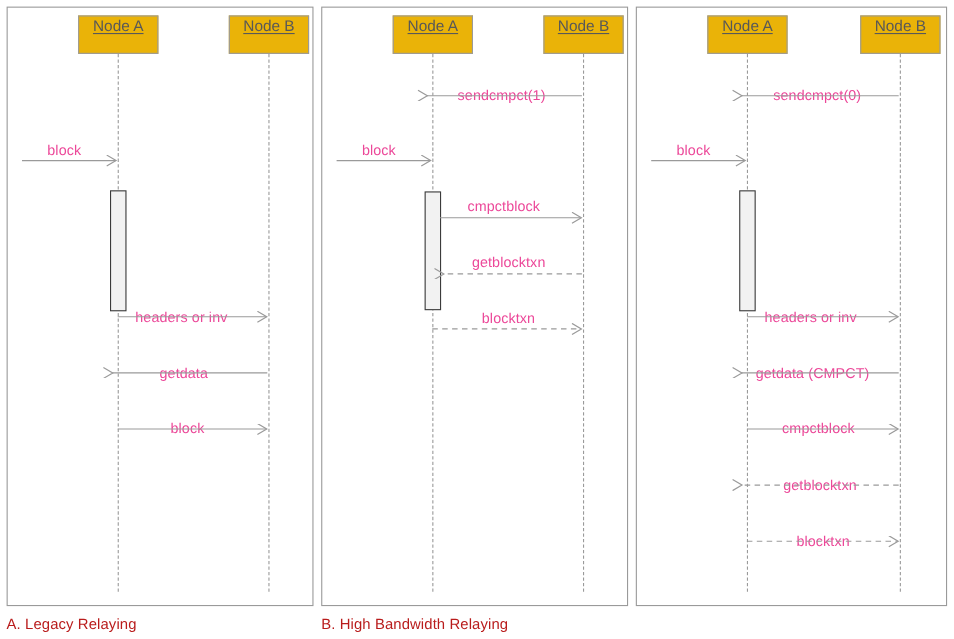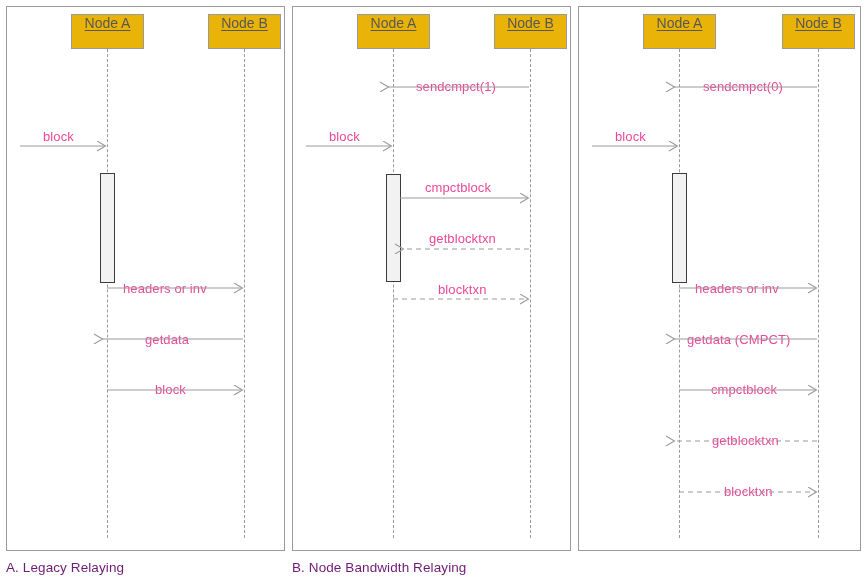--- a/index.html
+++ b/index.html
@@ -25,21 +25,21 @@
     position: absolute;
     top: 6px;
     height: 545px;
     border: 1px solid #9a9a9a;
     box-sizing: border-box;
     background: #ffffff;
   }
   .caption {
     position: absolute;
     font-size: 13.5px;
-    color: #701a75;
+    color: #b91c1c;
     white-space: nowrap;
     letter-spacing: 0.1px;
   }
   .node-box {
     position: absolute;
     width: 73px;
     height: 35px;
     border: 1px solid #9a9a9a;
     box-sizing: border-box;
     background: #eab308;
@@ -206,15 +206,15 @@
     </g>
     <g>
       <line x1="817" y1="441" x2="674" y2="441" stroke="#9a9a9a" stroke-width="1" stroke-dasharray="5 4" marker-end="url(#ah-l)"></line>
     </g>
     <g>
       <line x1="679" y1="492" x2="816" y2="492" stroke="#9a9a9a" stroke-width="1" stroke-dasharray="5 4" marker-end="url(#ah-r)"></line>
     </g>
   </svg>
 
   <div class="caption" style="left:6px; top:560px;">A. Legacy Relaying</div>
-  <div class="caption" style="left:292px; top:560px;">B. Node Bandwidth Relaying</div>
+  <div class="caption" style="left:292px; top:560px;">B. High Bandwidth Relaying</div>
 
 </div>
 
 </body></html>

